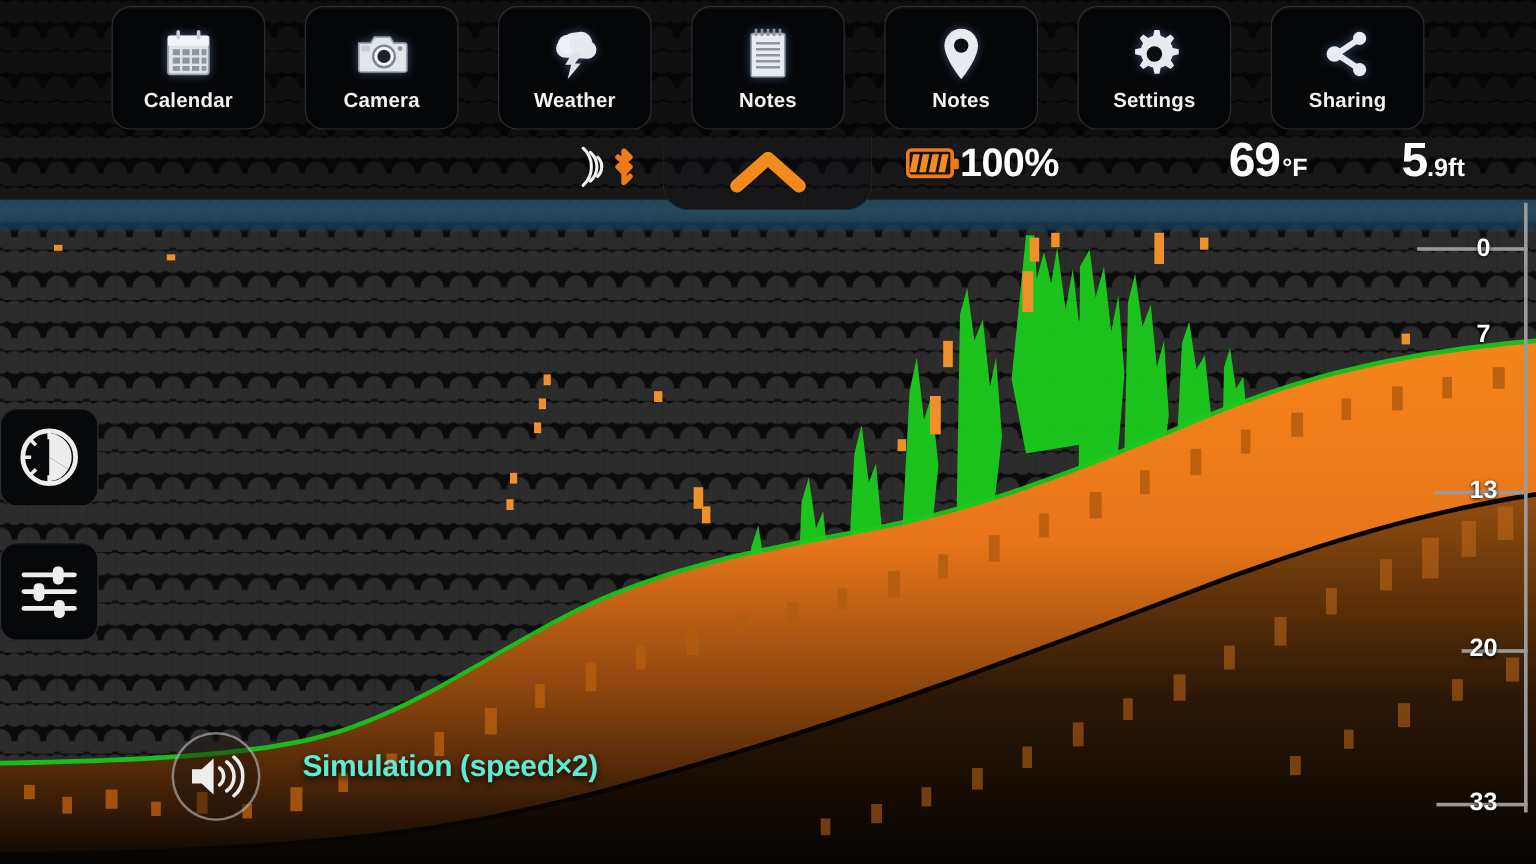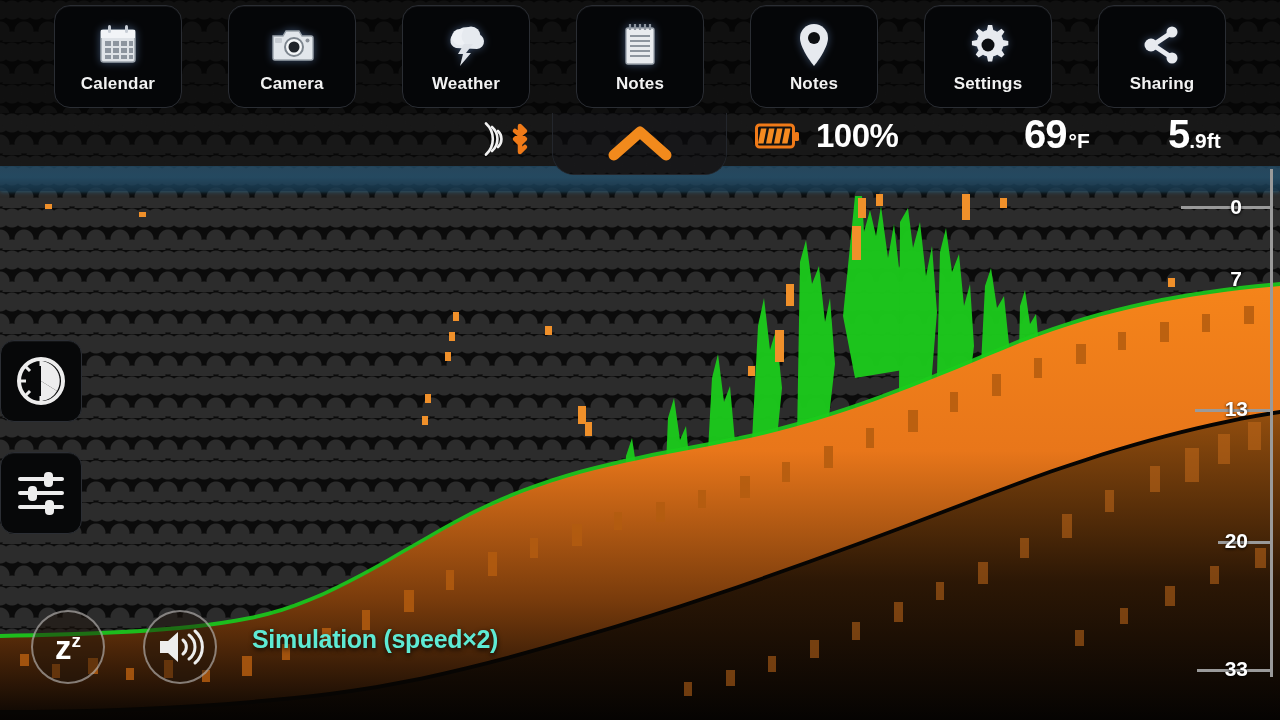--- a/index.html
+++ b/index.html
@@ -32,21 +32,21 @@
       radial-gradient(circle at 0px 31px, #1b1b1b 0 9px, rgba(0,0,0,0) 10px),
       radial-gradient(circle at 24px 31px, #1b1b1b 0 9px, rgba(0,0,0,0) 10px),
       radial-gradient(circle at 12px 41px, #1b1b1b 0 9px, rgba(0,0,0,0) 10px);
     background-size:24px 42px;
   }
 
   
   #dock {
     position:absolute; left:0; top:0; width:1280px; height:113px;
     z-index:40; background:#040404;
-    display:flex; align-items:center; justify-content:center; gap:46px;
+    display:flex; align-items:center; justify-content:center; gap:33px;
   }
   #dock .honeydark { opacity:.55; }
   .app {
     position:relative; z-index:2;
     width:128px; height:103px; border-radius:16px;
     background:#050608;
     border:1px solid #2a2d33;
     box-shadow:inset 0 1px 0 rgba(255,255,255,.06);
     display:flex; flex-direction:column; align-items:center; justify-content:center;
     gap:4px; cursor:pointer;
@@ -57,21 +57,21 @@
 
   
   #statusbar {
     position:absolute; left:0; top:113px; width:1280px; height:53px; z-index:30;
     background:#0a0a0a; overflow:hidden;
   }
   #statusbar .honeydark { opacity:.85; }
   .st { position:absolute; z-index:3; display:flex; align-items:center; color:#fff; }
 
   #bt-wrap { left:478px; top:9px; gap:0px; }
-  #battery-wrap { left:755px; top:6px; gap:16px; }
+  #battery-wrap { left:755px; top:6px; gap:0; }
   #temp-wrap { left:1024px; top:1px; align-items:baseline;justify-content:flex-end; }
   #depth-wrap { left:1168px; top:1px; align-items:baseline; }
 
   .bignum { font-size:40px; font-weight:bold; line-height:1; letter-spacing:-1px; }
   .smallunit { font-size:21px; font-weight:bold; line-height:1; }
   .pct { font-size:33px; font-weight:bold; line-height:1; letter-spacing:-.5px; }
 
   
   #chevron-tab {
     position:absolute; left:552px; top:113px; width:175px; height:62px; z-index:32;
@@ -319,25 +319,20 @@
         <line x1="5" y1="10" x2="47" y2="10"></line>
         <line x1="5" y1="24" x2="47" y2="24"></line>
         <line x1="5" y1="38" x2="47" y2="38"></line>
       </g>
       <rect x="29" y="3" width="9" height="15" rx="4" fill="#ededed"></rect>
       <rect x="13" y="17" width="9" height="15" rx="4" fill="#ededed"></rect>
       <rect x="30" y="31" width="9" height="15" rx="4" fill="#ededed"></rect>
     </svg>
   </div>
 
-  <div class="roundbtn" id="btn-sleep">
-    <div class="zz">
-      <span>z</span><sup>z</sup>
-    </div>
-  </div>
 
   <div class="roundbtn" id="btn-volume">
     <svg width="48" height="40" viewBox="0 0 48 40">
       <path d="M4,14 L12,14 L22,5 L22,35 L12,26 L4,26 Z" fill="#ededed"></path>
       <g fill="none" stroke="#ededed" stroke-width="3" stroke-linecap="round">
         <path d="M27,13 A9,9 0 0 1 27,27"></path>
         <path d="M33,8  A15,15 0 0 1 33,32"></path>
         <path d="M39,4  A21,21 0 0 1 39,36"></path>
       </g>
     </svg>

